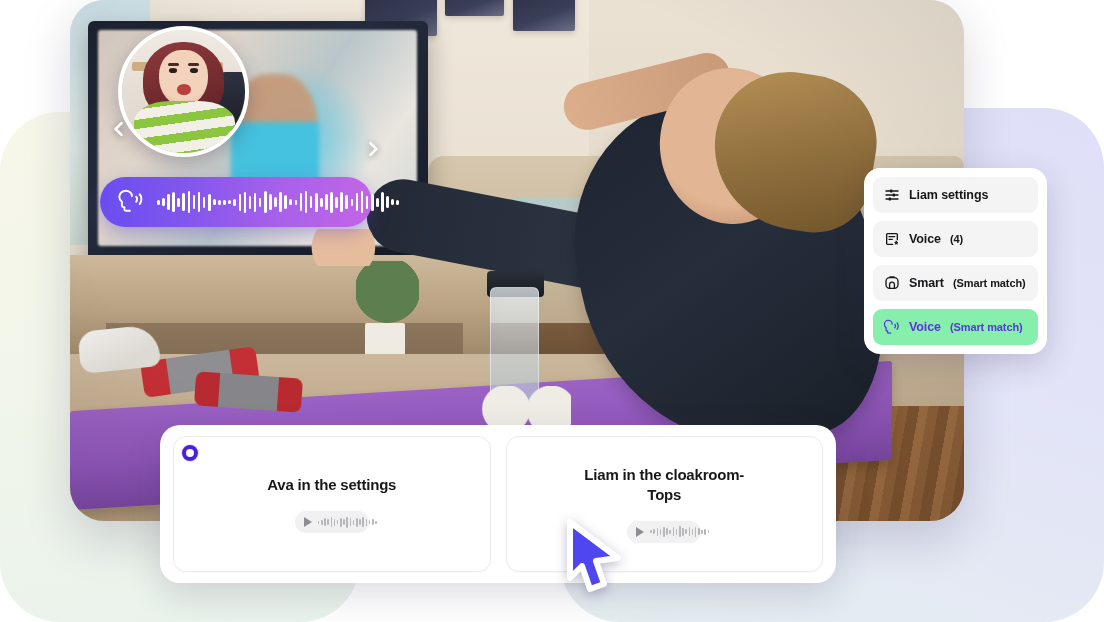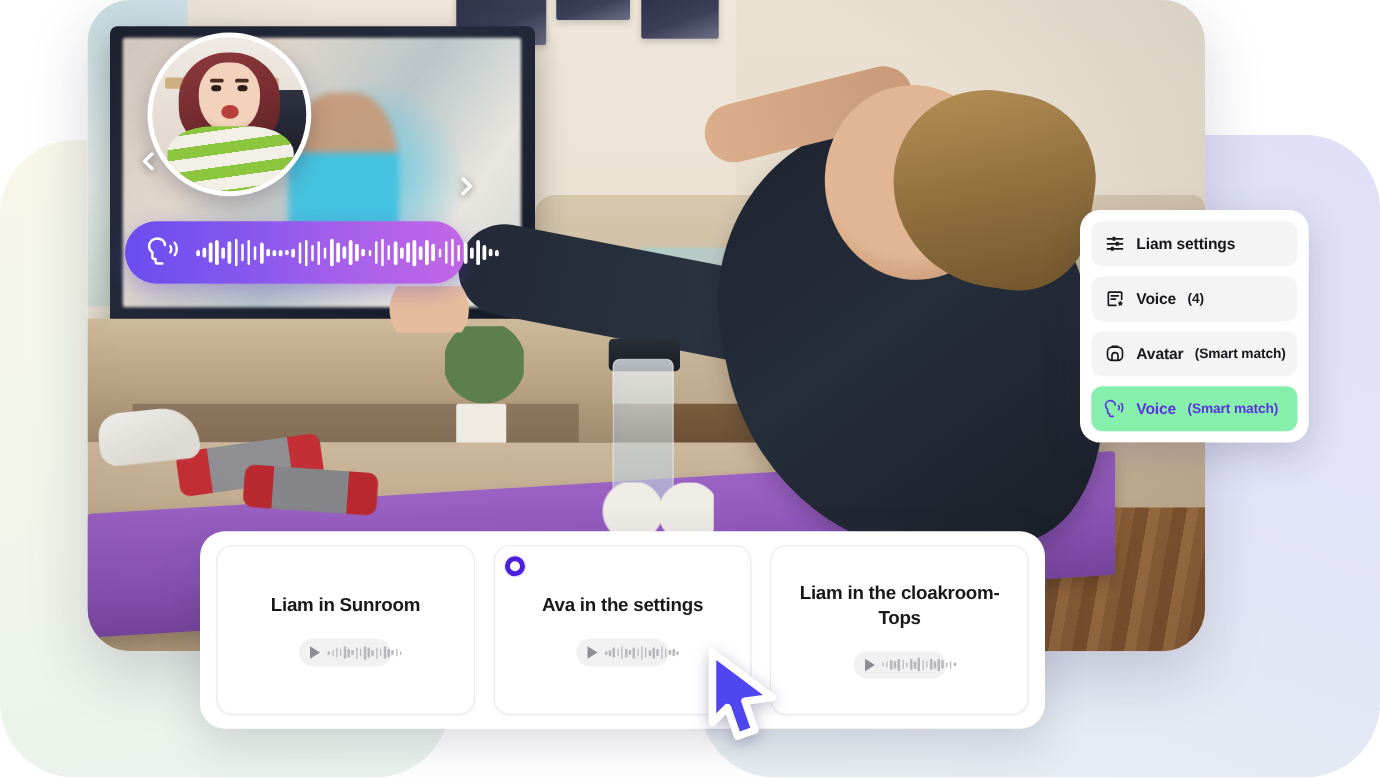--- a/index.html
+++ b/index.html
@@ -620,66 +620,39 @@
     </div>
 
     <div class="menu-item">
       <span class="mi-icon">
         <svg width="16" height="16" viewBox="0 0 24 24" fill="none" stroke="currentColor" stroke-width="2" stroke-linecap="round" stroke-linejoin="round">
           <rect x="3" y="4" width="18" height="16" rx="5.5"></rect>
           <path d="M8.4 19.4v-5.2a3.6 3.6 0 0 1 7.2 0v5.2"></path>
           <line x1="9" y1="3.2" x2="15" y2="3.2" stroke-width="2.4"></line>
         </svg>
       </span>
-      <span class="mi-label">Avatar</span>
+      <span class="mi-label">Smart</span>
       <span class="mi-sub">(Smart match)</span>
     </div>
 
     <div class="menu-item active">
       <span class="mi-icon">
         <svg width="17" height="16" viewBox="0 0 26 24" fill="none" stroke="currentColor" stroke-width="2" stroke-linecap="round" stroke-linejoin="round">
           <path d="M14 7.4c0-3.1-2.8-5.4-6-5.4S2.2 4.6 2.2 8c0 2 1 3.7 2.5 4.8v3.6c0 .8.6 1.4 1.4 1.4h.9v2.1c0 .8.6 1.4 1.4 1.4h3.4"></path>
           <path d="M18.1 8.2c1.1 1.1 1.1 3.8 0 4.9"></path>
           <path d="M21.6 5.7c2.1 2.3 2.1 7.4 0 9.7"></path>
         </svg>
       </span>
       <span class="mi-label">Voice</span>
       <span class="mi-sub">(Smart match)</span>
     </div>
   </div>
 
   <div id="voice-panel">
 
-    <div class="voice-card">
-      <div class="vc-title">Liam in Sunroom</div>
-      <div class="vc-player">
-        <span class="play-tri"></span>
-        <span class="mini-wave">
-            <i style="height: 3px;"></i>
-            <i style="height: 5px;"></i>
-            <i style="height: 8px;"></i>
-            <i style="height: 6px;"></i>
-            <i style="height: 10px;"></i>
-            <i style="height: 7px;"></i>
-            <i style="height: 4px;"></i>
-            <i style="height: 9px;"></i>
-            <i style="height: 6px;"></i>
-            <i style="height: 11px;"></i>
-            <i style="height: 8px;"></i>
-            <i style="height: 5px;"></i>
-            <i style="height: 9px;"></i>
-            <i style="height: 6px;"></i>
-            <i style="height: 10px;"></i>
-            <i style="height: 7px;"></i>
-            <i style="height: 4px;"></i>
-            <i style="height: 6px;"></i>
-            <i style="height: 3px;"></i>
-          </span>
-      </div>
-    </div>
 
     <div class="voice-card">
       <span class="vc-radio"></span>
       <div class="vc-title">Ava in the settings</div>
       <div class="vc-player">
         <span class="play-tri"></span>
         <span class="mini-wave">
             <i style="height: 3px;"></i>
             <i style="height: 5px;"></i>
             <i style="height: 8px;"></i>

